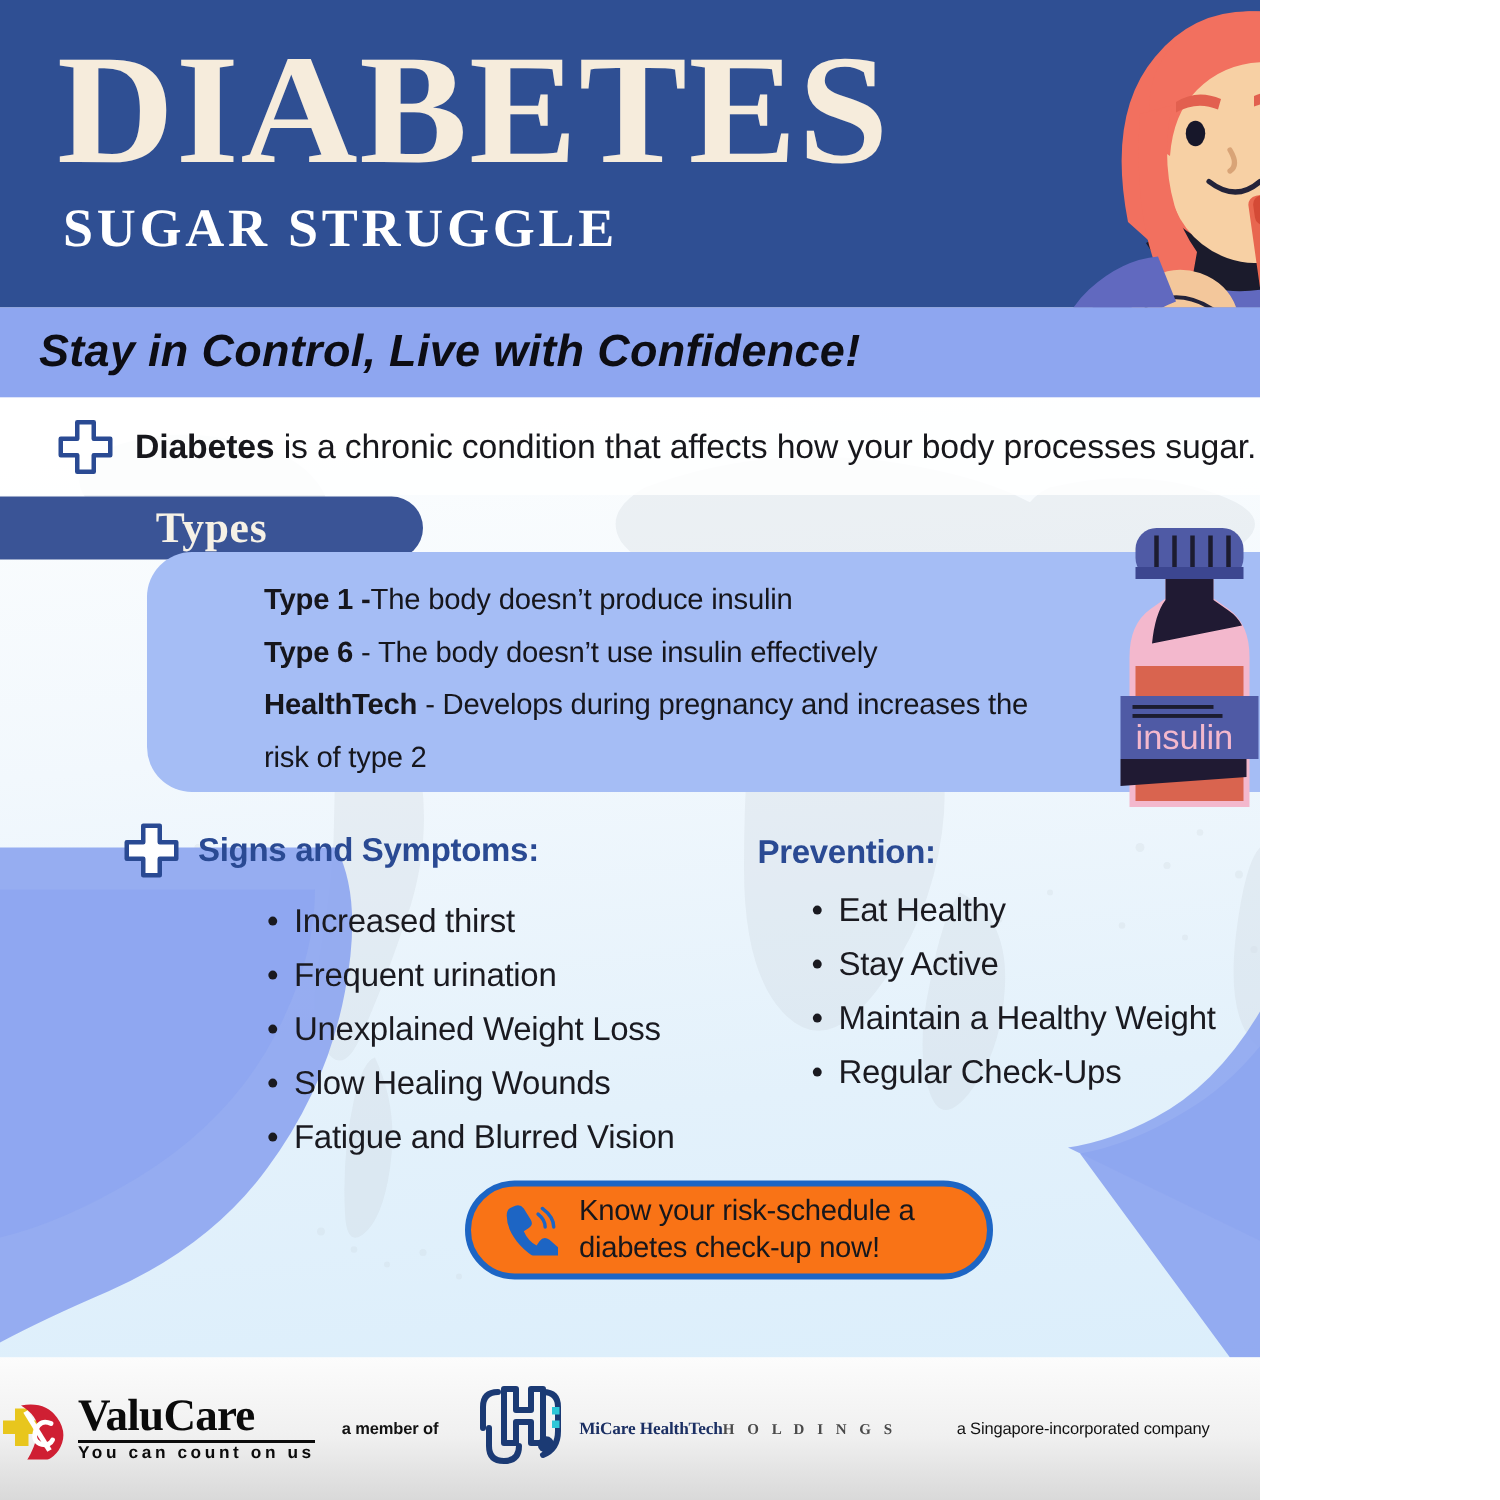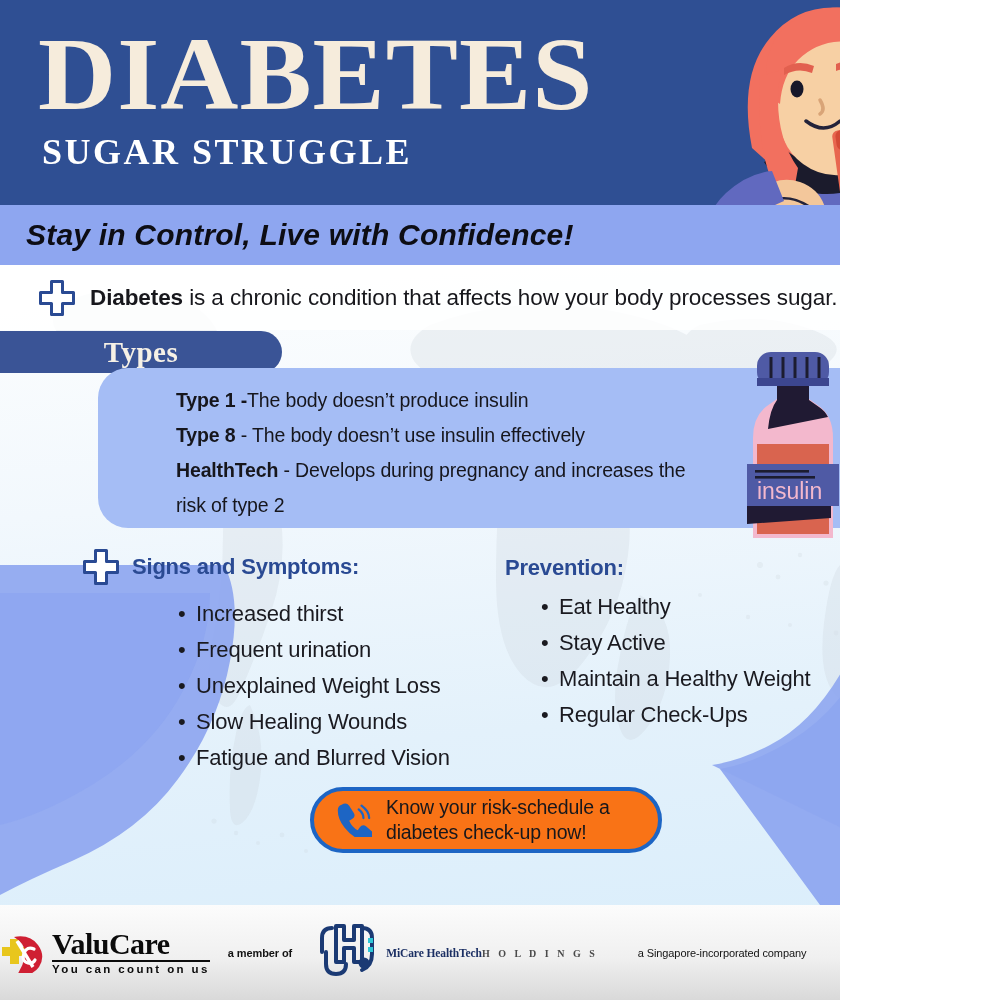--- a/index.html
+++ b/index.html
@@ -281,21 +281,21 @@
   <div class="types-banner">
     <span>Types</span>
   </div>
   <div class="types-panel"></div>
 
   <div class="types-list">
     <div class="tline">
       <b>Type 1 -</b><span>The body doesn’t produce insulin</span>
     </div>
     <div class="tline">
-      <b>Type 8</b><span> - The body doesn’t use insulin effectively</span>
+      <b>Type 6</b><span> - The body doesn’t use insulin effectively</span>
     </div>
     <div class="tline">
       <b>HealthTech</b><span> - Develops during pregnancy and increases the</span>
     </div>
     <div class="tline">risk of type 2</div>
   </div>
 
   <div class="bottle">
     <svg width="120" height="186" viewBox="0 0 120 186">
 

